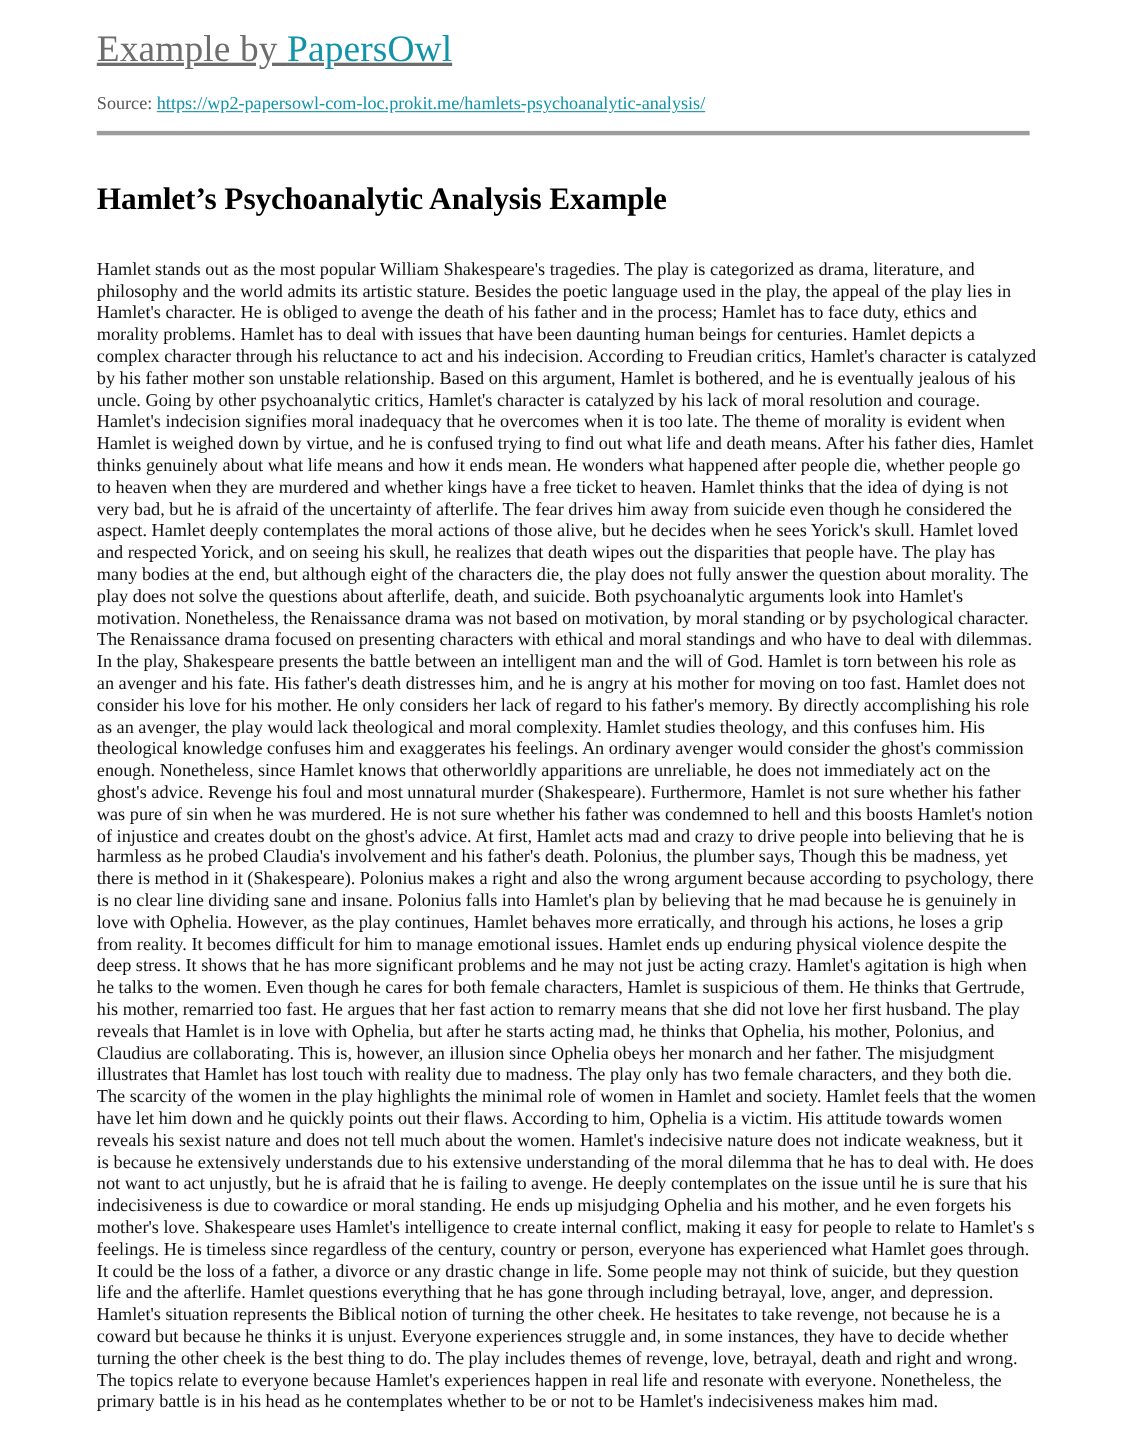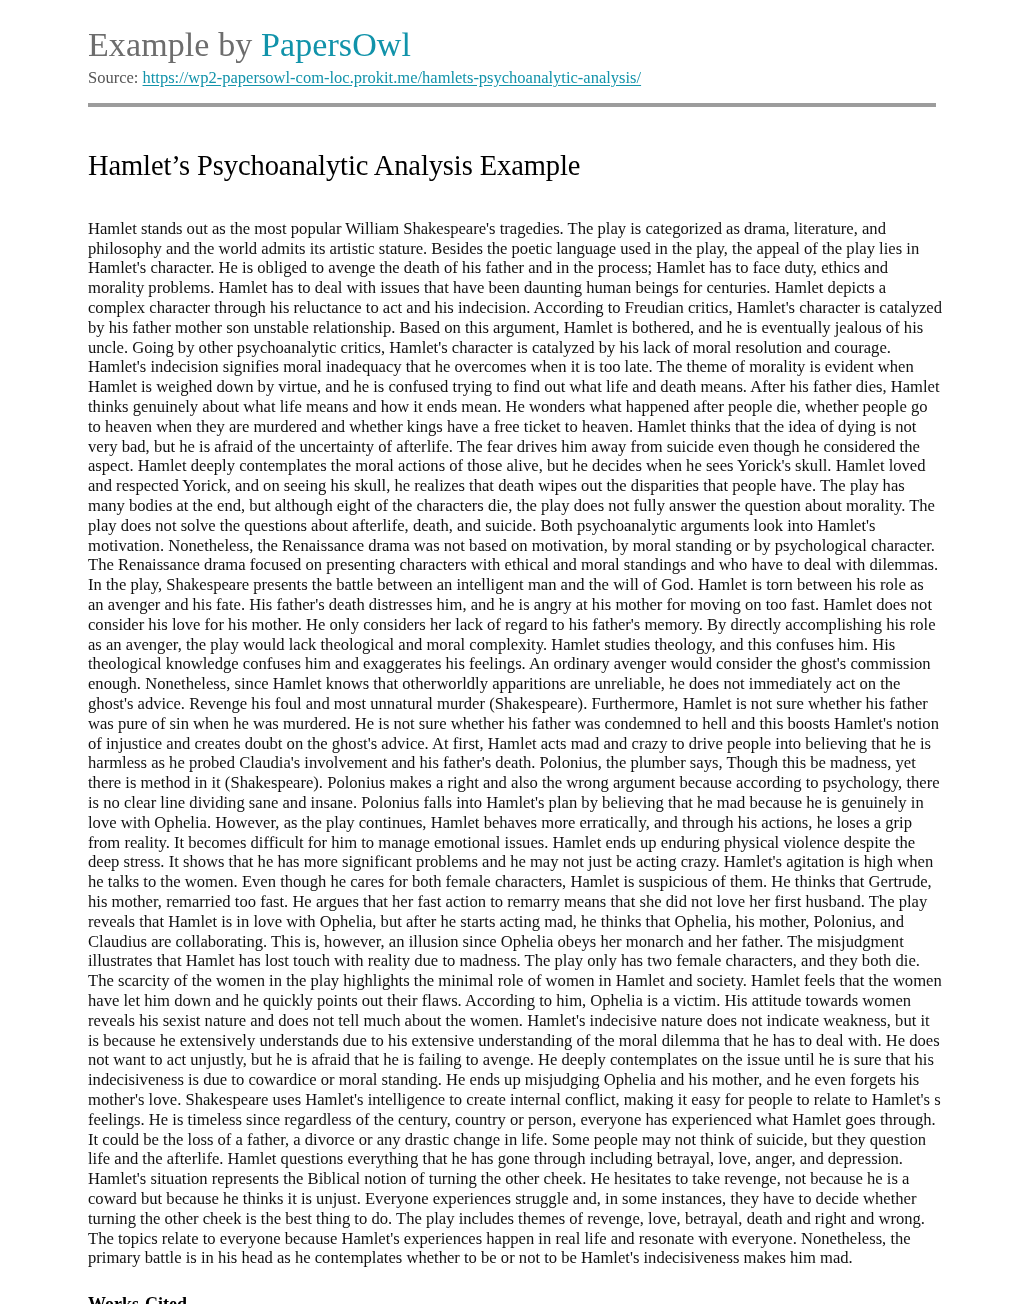--- a/index.html
+++ b/index.html
@@ -25,26 +25,27 @@
   .header {
     padding: 26px 88px 0 88px;
   }
   .brand-line {
     font-size: 34px;
     line-height: 1.12;
     font-weight: 400;
     color: #6d6d6d;
     letter-spacing: 0.1px;
     white-space: nowrap;
+    text-decoration: underline;
   }
   .brand-accent {
     color: #1193aa;
   }
   .source-line {
-    margin-top: 4px;
+    margin-top: 20px;
     font-size: 16.5px;
     line-height: 1.25;
     color: #555555;
     white-space: nowrap;
   }
   .source-label {
     color: #555555;
   }
   .source-url {
     color: #1193aa;
@@ -60,21 +61,21 @@
   }
 
   
   .article {
     padding: 0 88px 0 88px;
   }
   .article-title {
     margin: 42px 0 0 0;
     font-size: 28.5px;
     line-height: 1.2;
-    font-weight: 400;
+    font-weight: 700;
     letter-spacing: -0.1px;
     color: #000000;
   }
 
   .body-text {
     margin: 36px 0 0 0;
     font-size: 16.6px;
     line-height: 19.8px;
     text-align: left;
     color: #111111;

